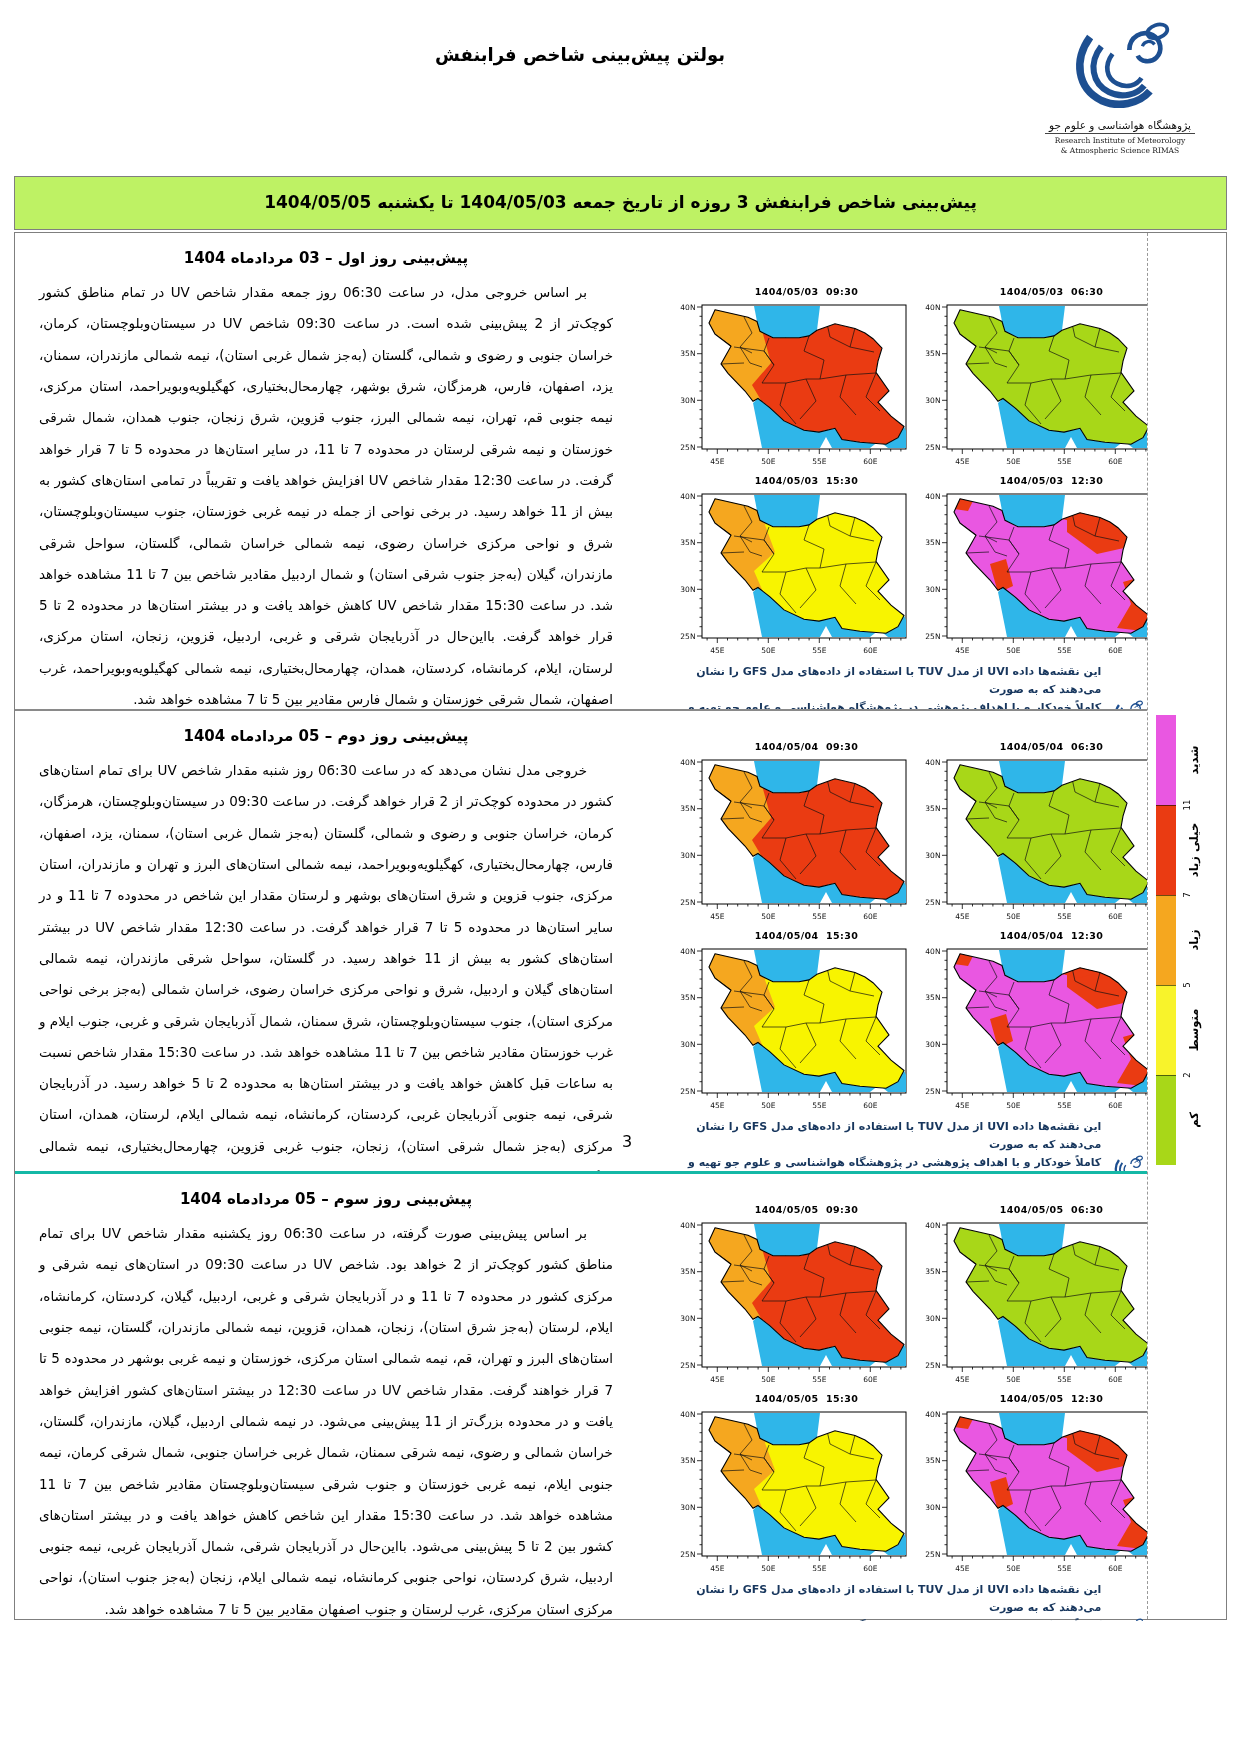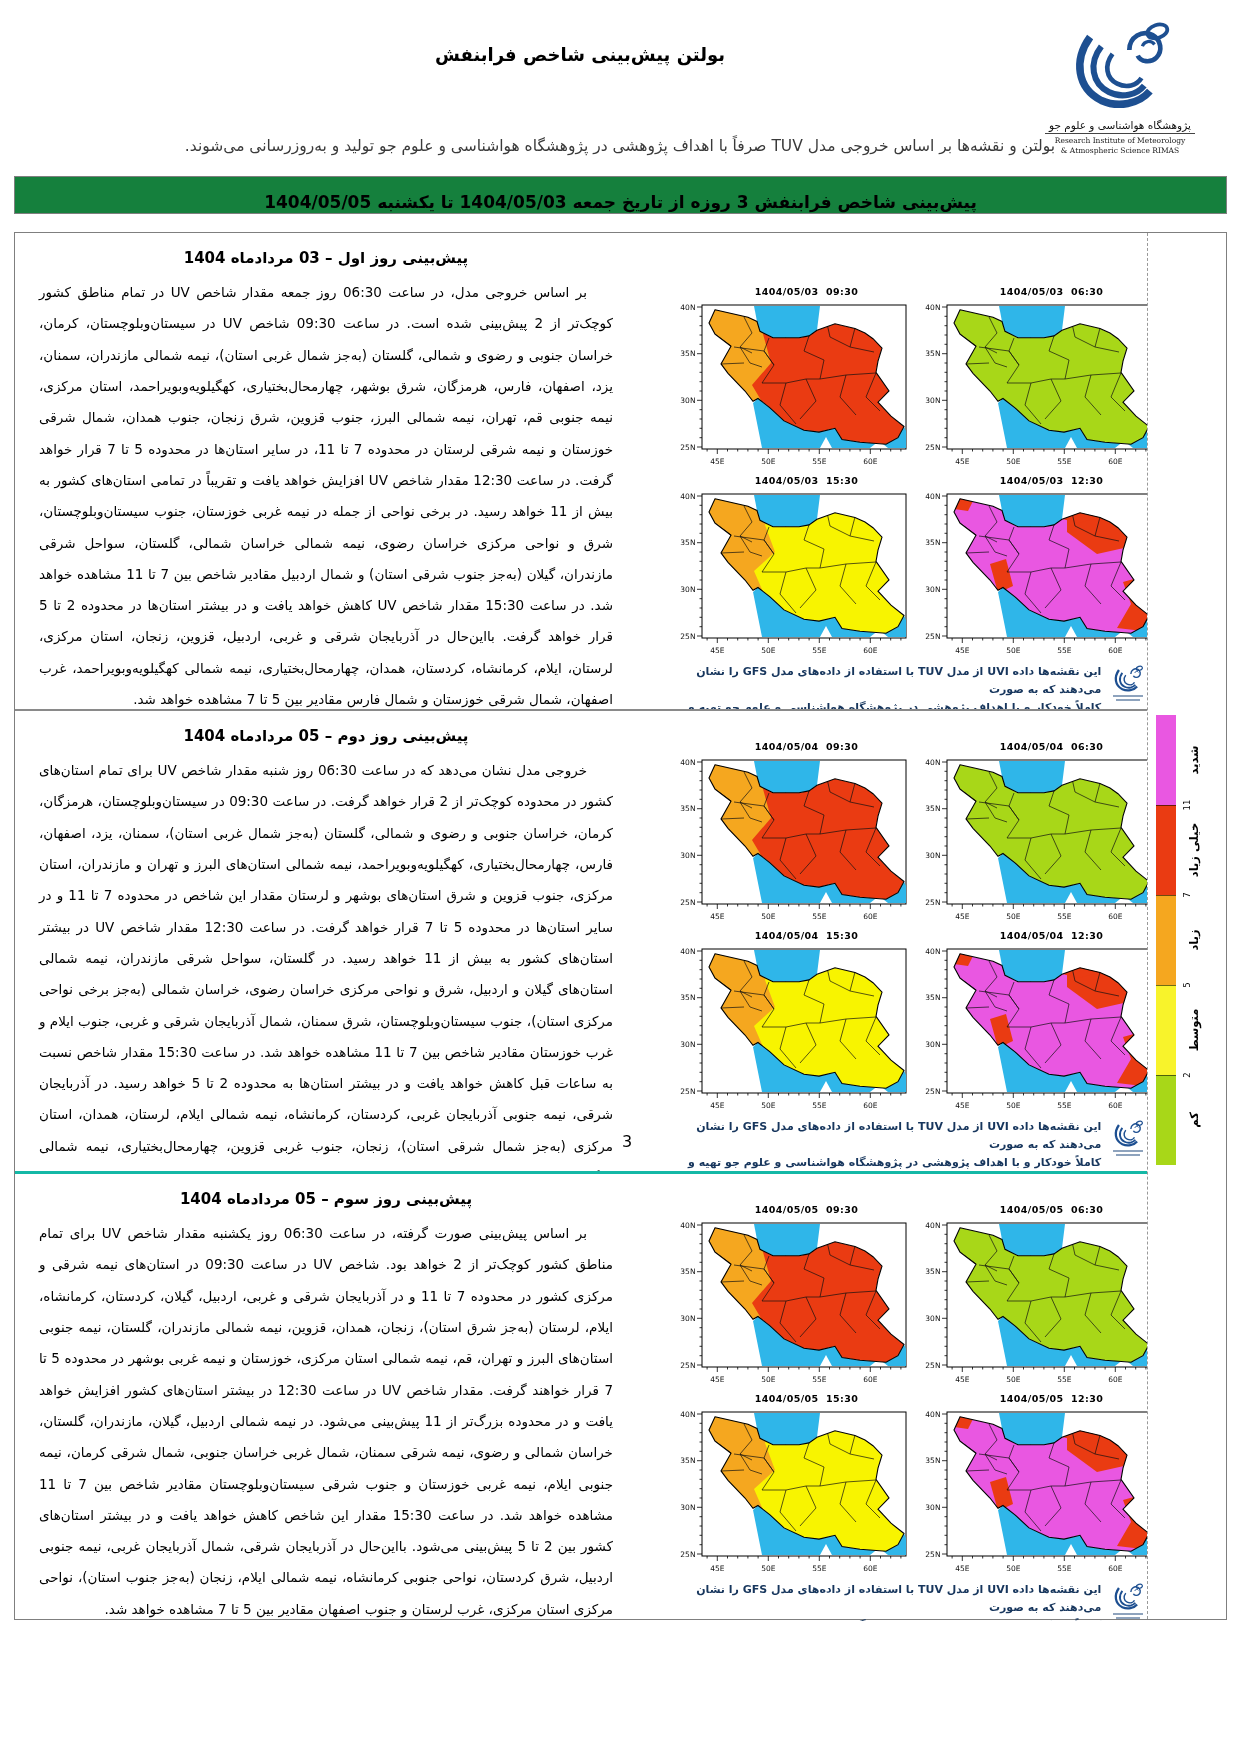--- a/index.html
+++ b/index.html
@@ -10,22 +10,22 @@
   .main-title{position:absolute;top:44px;left:0;width:1160px;text-align:center;
     font-size:18px;font-weight:bold;direction:rtl;}
   .logo-block{position:absolute;top:18px;right:42px;width:158px;text-align:center;}
   .logo-fa{font-size:10.5px;font-weight:normal;direction:rtl;margin-top:3px;color:#111;}
   .logo-divider{border-top:1px solid #444;margin:2px 4px;}
   .logo-en{font-family:"DejaVu Serif",serif;font-size:7.5px;color:#222;line-height:1.35;}
   .subtitle{position:absolute;top:137px;left:70px;width:1100px;text-align:center;direction:rtl;
     font-size:15.5px;color:#3a3a3a;}
 
   
-  .title-box{position:absolute;top:176px;left:14px;width:1213px;height:38px;box-sizing:border-box;
-    border:1px solid #7f7f7f;background:#15803d;}
+  .title-box{position:absolute;top:176px;left:14px;width:1213px;height:54px;box-sizing:border-box;
+    border:1px solid #7f7f7f;background:#bef264;}
   .bulletin-title{direction:rtl;text-align:center;font-size:17px;font-weight:bold;line-height:51px;white-space:nowrap;}
   .content-box{position:absolute;top:232px;left:14px;width:1213px;height:1388px;box-sizing:border-box;
     border:1px solid #7f7f7f;display:flex;background:#fff;}
   .content-col{width:1132px;box-sizing:border-box;}
   .legend-col{flex:1;border-left:1px dashed #999;position:relative;}
 
   
   .section{display:flex;box-sizing:border-box;overflow:hidden;gap:11px;}
   .section.h0{height:476px;}
   .section.h1{height:462px;border-top:2px solid #8a8a8a;}
@@ -34,21 +34,21 @@
   .sec-heading{font-size:15px;font-weight:bold;text-align:center;direction:rtl;margin:12px 0 8px 0;}
   .sec-body{margin:10px;direction:rtl;text-align:justify;font-size:13.5px;line-height:2.32;
     text-indent:26px;}
   .maps-col{width:506px;box-sizing:border-box;padding:53px 0 0 8px;}
   .maps-col.tight{padding-top:30px;}
   .map-grid{display:grid;grid-template-columns:245px 245px;row-gap:6px;}
   .map-cell{width:243px;margin-left:20px;}
   .map-title{font-size:9.5px;font-weight:bold;text-align:center;padding-left:22px;white-space:pre;
     letter-spacing:.4px;}
   svg.map{display:block;}
-  .map-caption{margin-top:5px;display:flex;direction:rtl;justify-content:center;align-items:flex-start;
+  .map-caption{margin-top:5px;display:flex;direction:rtl;justify-content:center;align-items:flex-end;
     gap:8px;padding-left:6px;}
   .cap-text{font-size:11px;font-weight:bold;color:#17365d;direction:rtl;text-align:right;line-height:1.65;}
   .cap-logo{width:46px;display:flex;flex-direction:column;align-items:center;padding-top:1px;}
   .cap-bar{height:2px;background:#8ea3bd;margin-top:2px;}
   .cap-bar.b1{width:30px;}
   .cap-bar.b2{width:24px;}
 
   
   .legend{position:absolute;top:482px;left:8px;width:64px;height:450px;}
   .legend-bar{position:absolute;top:0;left:0;width:20px;}
@@ -88,21 +88,20 @@
       <use href="#swirl-logo"></use>
     </svg>
     <div class="logo-fa">پژوهشگاه هواشناسی و علوم جو</div>
     <div class="logo-divider"></div>
     <div class="logo-en">
       <span>Research Institute of Meteorology</span><br>
       <span>&amp; Atmospheric Science RIMAS</span>
     </div>
   </div>
 
-  <div class="subtitle">بولتن و نقشه‌ها بر اساس خروجی مدل TUV صرفاً با اهداف پژوهشی در پژوهشگاه هواشناسی و علوم جو تولید و به‌روزرسانی می‌شوند.</div>
 
   <div class="title-box">
     <div class="bulletin-title">پیش‌بینی شاخص فرابنفش 3 روزه از تاریخ جمعه 1404/05/03 تا یکشنبه 1404/05/05</div>
   </div>
 
   <div class="content-box">
     <div class="content-col" id="sections-root">
         <section class="section h0">
     <div class="text-col">
       <h3 class="sec-heading">پیش‌بینی روز اول – 03 مردادماه 1404</h3>

